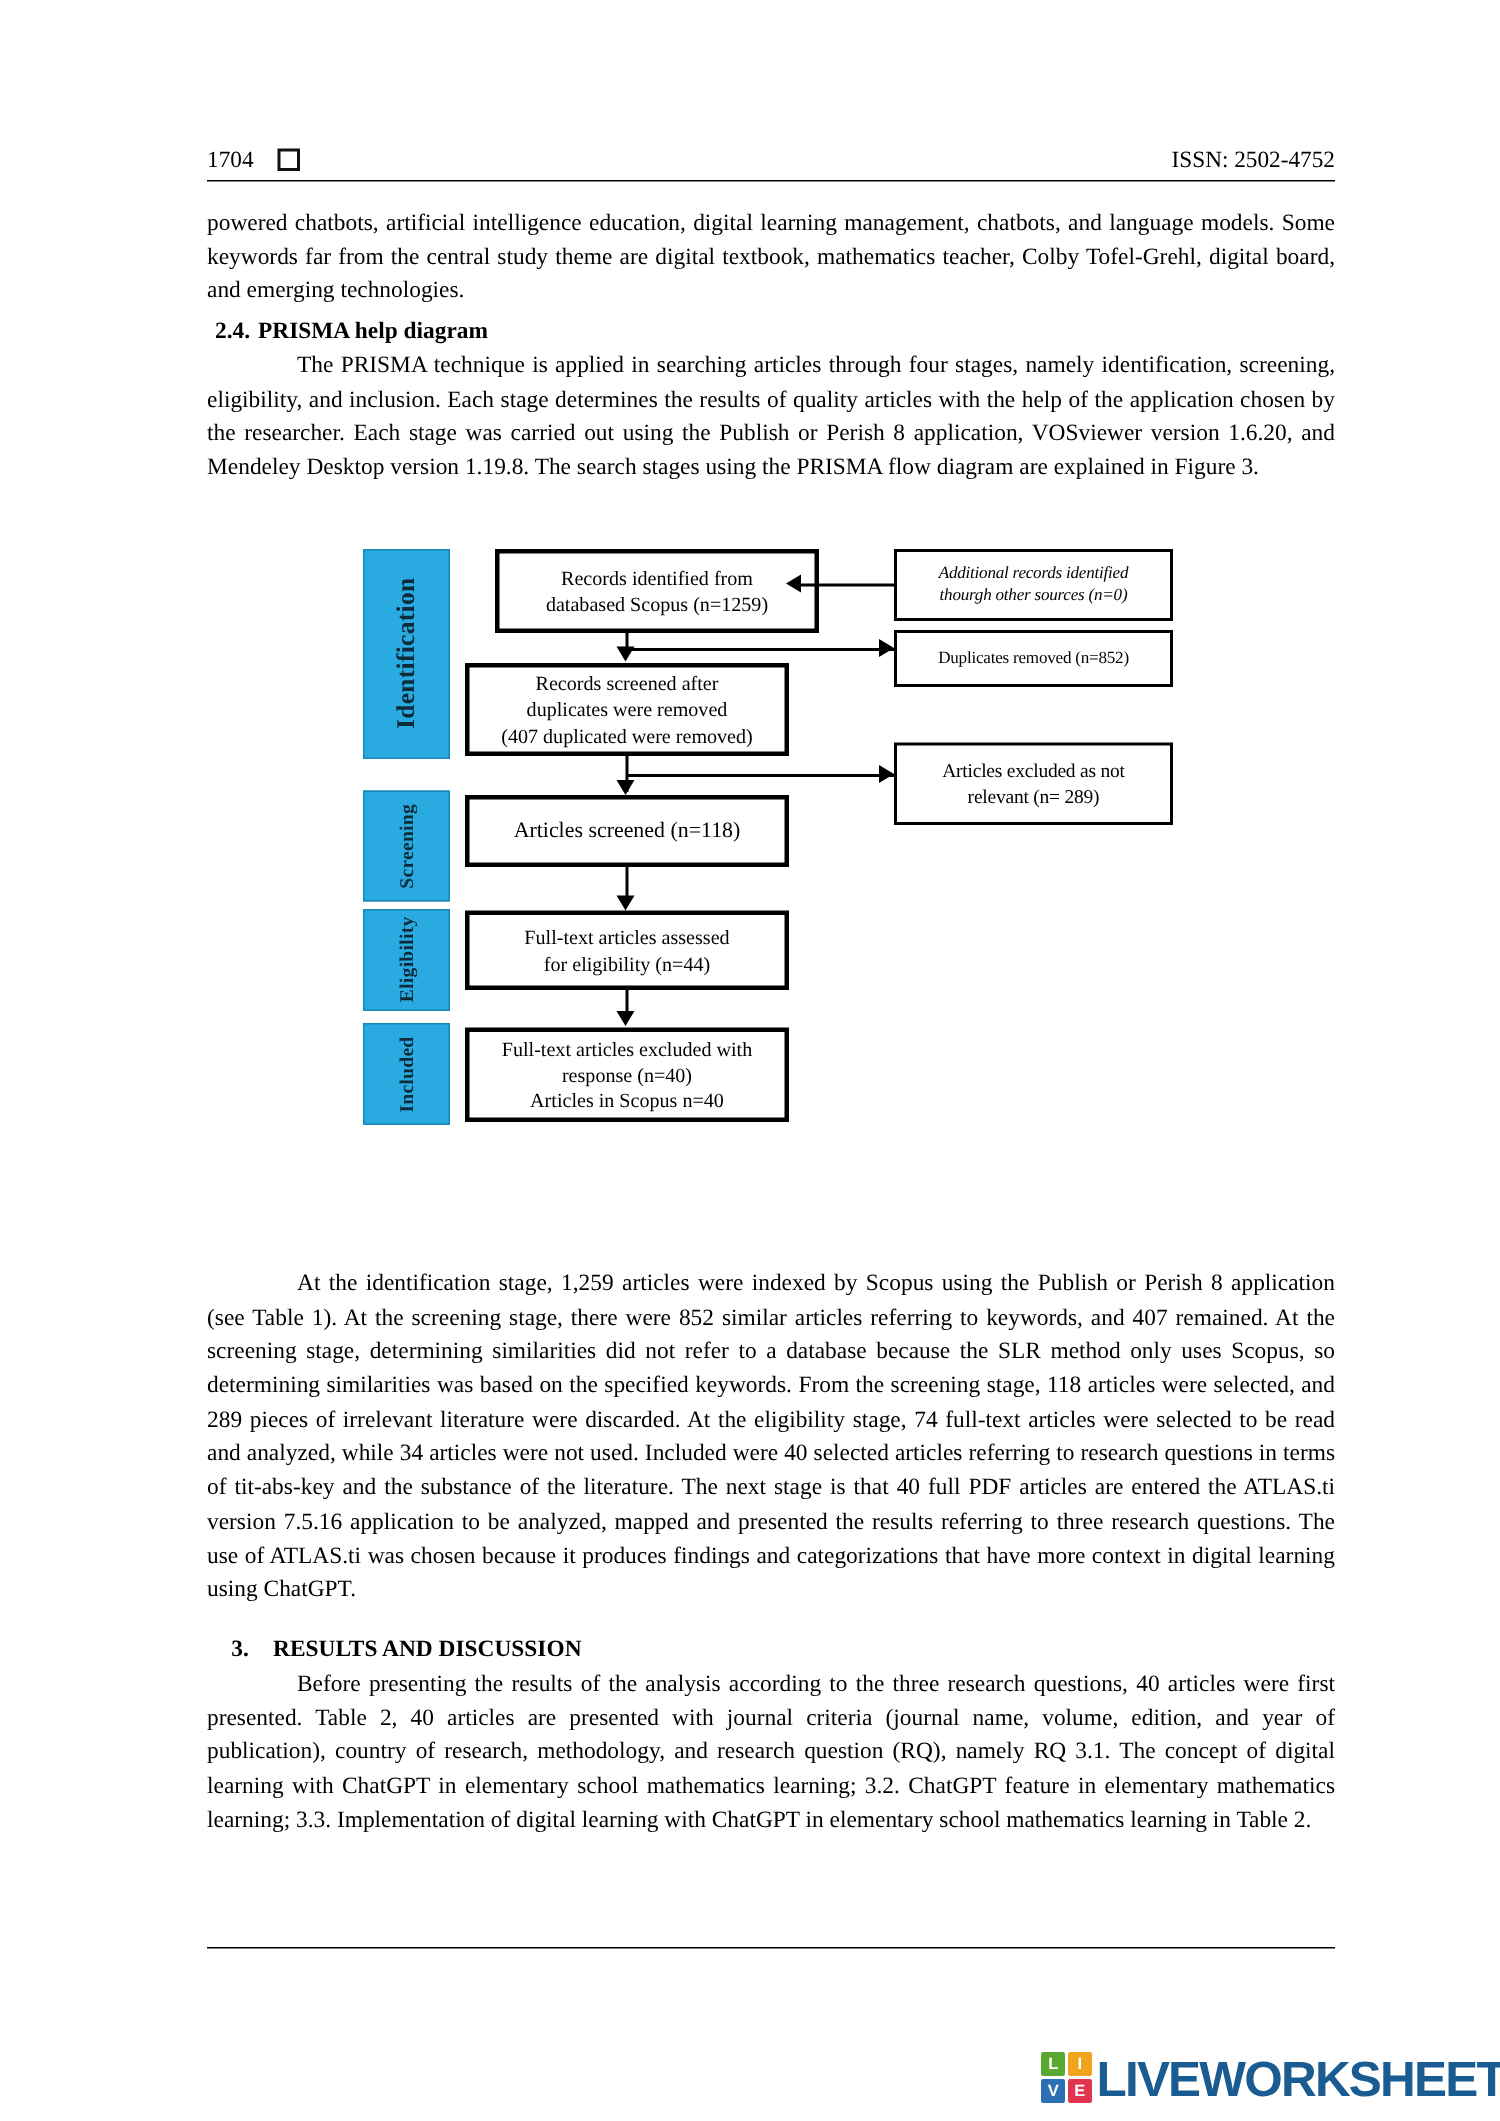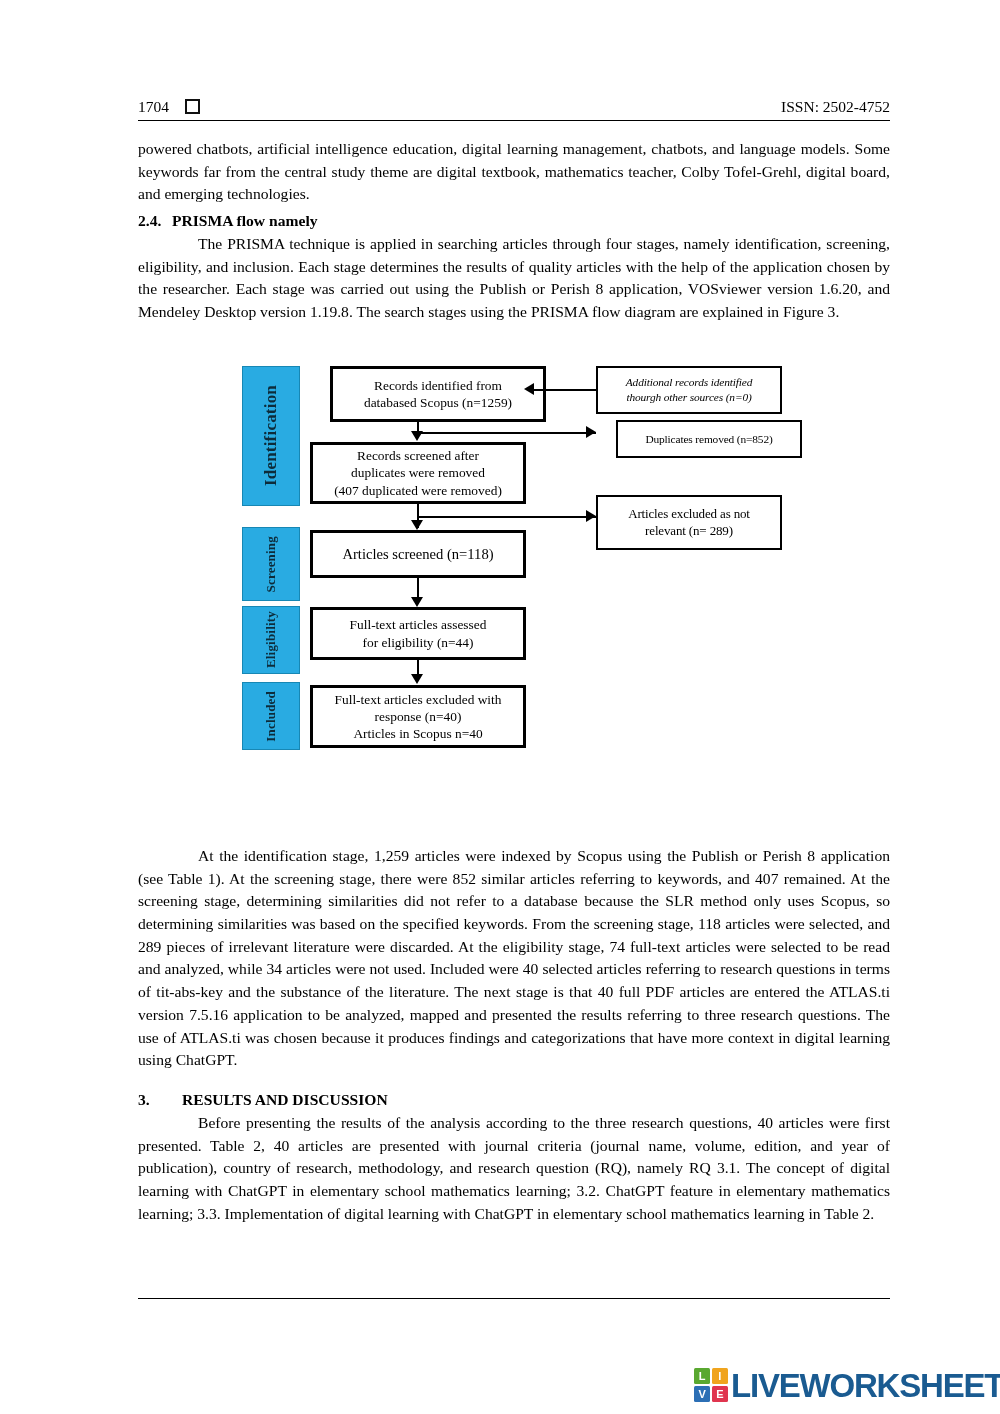--- a/index.html
+++ b/index.html
@@ -67,21 +67,21 @@
   }
   .para.indent { text-indent: 60px; }
 
   .sec-head {
     position: absolute;
     left: 138px;
     width: 752px;
     font-weight: bold;
     font-size: 15.6px;
   }
-  .sec-head .num { display: inline-block; }
+  .sec-head .num { display: inline-block; text-align: center; }
   .sec-head.major .num { width: 44px; }
   .sec-head.minor .num { width: 34px; }
 
   
   .figure {
     position: absolute;
     left: 138px;
     top: 352px;
     width: 752px;
     height: 460px;
@@ -232,21 +232,21 @@
       <span>1704</span>
       <span class="hdr-box-glyph"></span>
     </div>
     <span>ISSN: 2502-4752</span>
   </div>
   <div class="hdr-rule"></div>
 
   <div class="para" style="top:138px;">powered chatbots, artificial intelligence education, digital learning management, chatbots, and language models. Some keywords far from the central study theme are digital textbook, mathematics teacher, Colby Tofel-Grehl, digital board, and emerging technologies.</div>
 
   <div class="sec-head minor" style="top:212px;">
-    <span class="num">2.4.</span><span>PRISMA flow namely</span>
+    <span class="num">2.4.</span><span>PRISMA help diagram</span>
   </div>
 
   <div class="para indent" style="top:233px;">The PRISMA technique is applied in searching articles through four stages, namely identification, screening, eligibility, and inclusion. Each stage determines the results of quality articles with the help of the application chosen by the researcher. Each stage was carried out using the Publish or Perish 8 application, VOSviewer version 1.6.20, and Mendeley Desktop version 1.19.8. The search stages using the PRISMA flow diagram are explained in Figure 3.</div>
 
   <div class="figure">
     <div class="diagram">
 
       <div class="stage big" style="left: 104px; top: 14px; width: 56px; height: 138px; background: rgb(41, 171, 226);">
         <span>Identification</span>
       </div>
@@ -284,21 +284,21 @@
         <div class="txt" style="white-space:pre-line;">Full-text articles excluded with
 response (n=40)
 Articles in Scopus n=40</div>
       </div>
 
       <div class="nbox side" style="left:458px; top:14px; width:186px; height:48px;font-style:italic;">
         <div class="txt" style="white-space:pre-line;">Additional records identified
 thourgh other sources (n=0)</div>
       </div>
 
-      <div class="nbox side" style="left:458px; top:68px; width:186px; height:38px;margin-left:20px;">
+      <div class="nbox side" style="left:458px; top:68px; width:186px; height:38px;">
         <div class="txt" style="white-space:pre-line;">Duplicates removed (n=852)</div>
       </div>
 
       <div class="nbox side" style="left:458px; top:143px; width:186px; height:55px;">
         <div class="txt" style="white-space:pre-line; font-size:13px;">Articles excluded as not
 relevant (n= 289)</div>
       </div>
 
       <div class="conn hline" style="left:396px; top:37px; width:62px;"></div>
       <div class="arrow-left" style="left:386px; top:31px;"></div>

